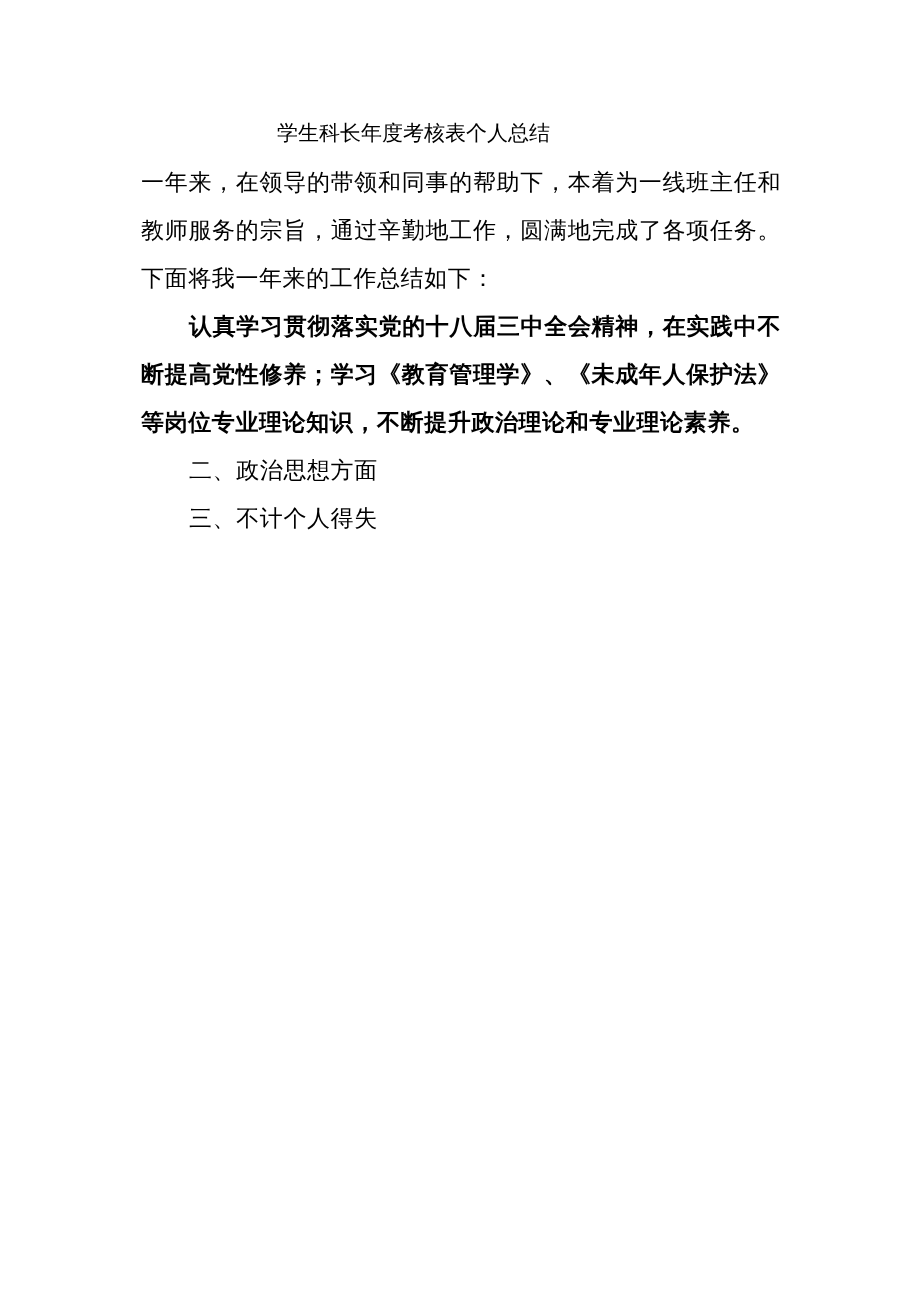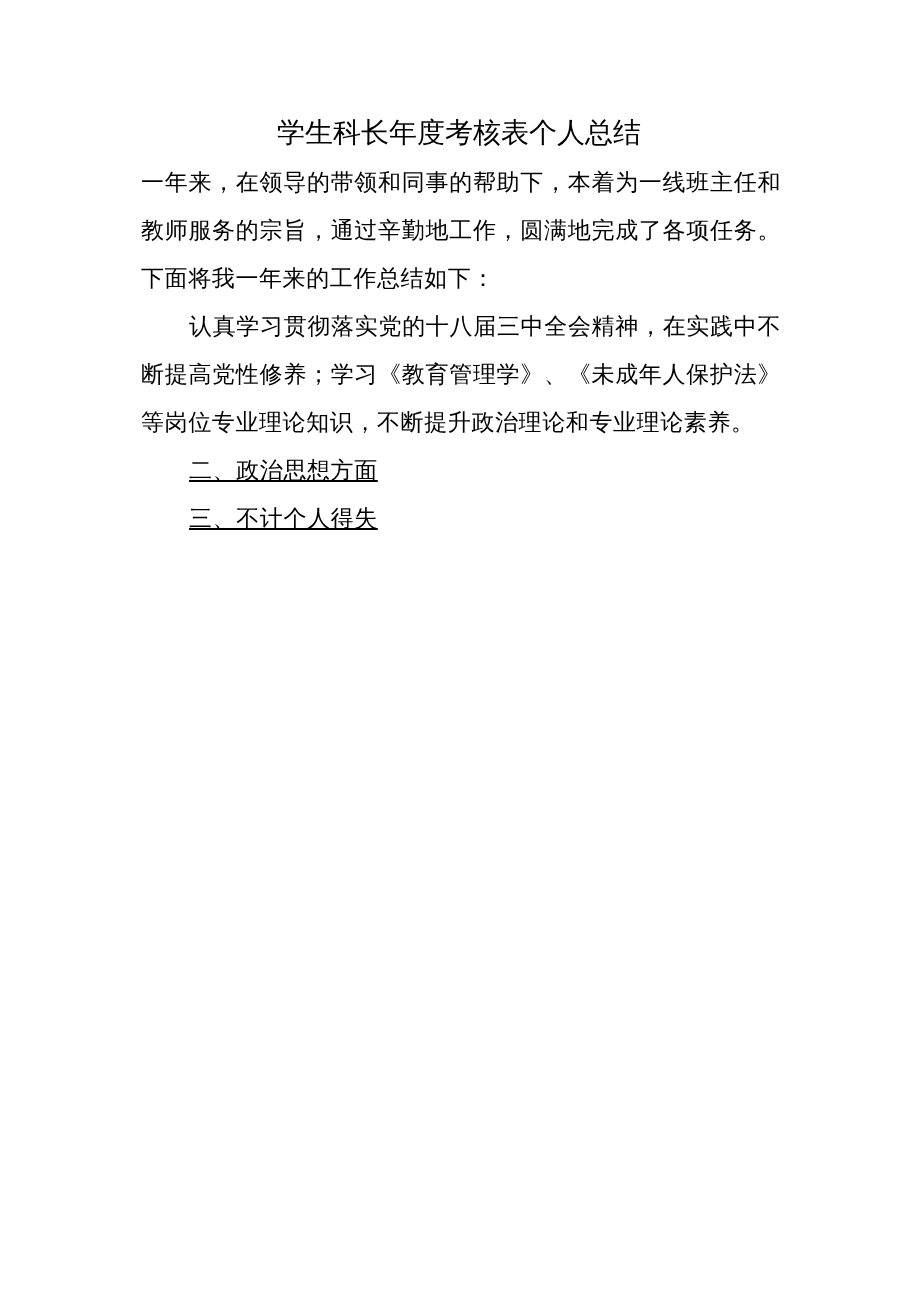--- a/index.html
+++ b/index.html
@@ -1,23 +1,23 @@
 <!DOCTYPE html>
 <html><head>
 <meta charset="utf-8">
 <style>
   html, body { margin: 0; padding: 0; background: #ffffff; }
   body { width: 920px; height: 1302px; position: relative; overflow: hidden;
          font-family: "DejaVu Serif", "Liberation Serif", serif; color: #000; }
   .page { position: absolute; left: 141px; top: 118px; width: 640px; }
-  .title { font-size: 28px; line-height: 30px; margin: 0 0 0 136px; height: 40px; }
+  .title { font-size: 21px; line-height: 30px; margin: 0 0 0 136px; height: 40px; }
   p { margin: 0; font-size: 23px; line-height: 48px; letter-spacing: 0.6px; text-align: justify; }
   .heading { text-indent: 36px; }
-  .heading2 { text-indent: 48px; text-decoration: underline; }
-  .indent { text-indent: 48px; }
+  .heading2 { text-indent: 48px; }
+  .indent { text-indent: 48px; font-weight: bold; }
 </style>
 </head>
 <body>
 
 <div class="page">
   <div class="title">学生科长年度考核表个人总结</div>
   <p>一年来，在领导的带领和同事的帮助下，本着为一线班主任和教师服务的宗旨，通过辛勤地工作，圆满地完成了各项任务。下面将我一年来的工作总结如下：</p>
   <p class="indent">认真学习贯彻落实党的十八届三中全会精神，在实践中不断提高党性修养；学习《教育管理学》、《未成年人保护法》等岗位专业理论知识，不断提升政治理论和专业理论素养。</p>
   <p class="heading2">二、政治思想方面</p>
   <p class="heading2">三、不计个人得失</p>

